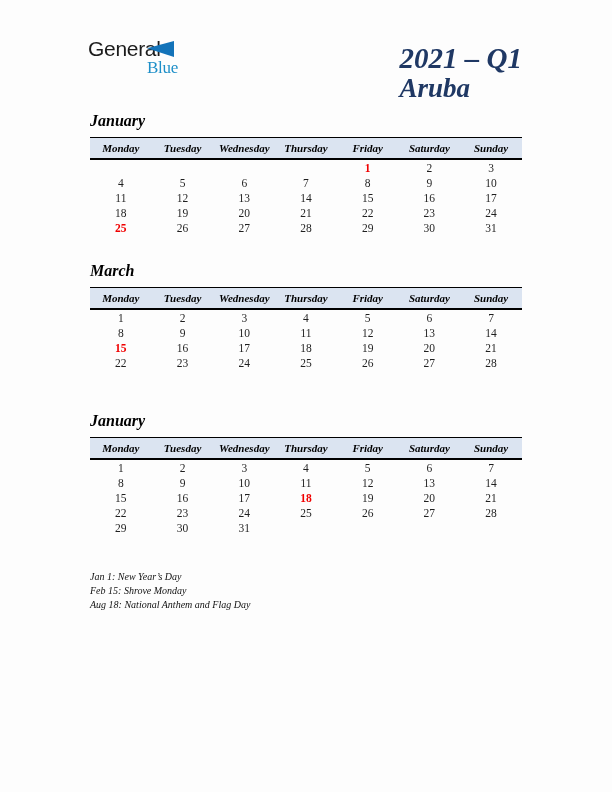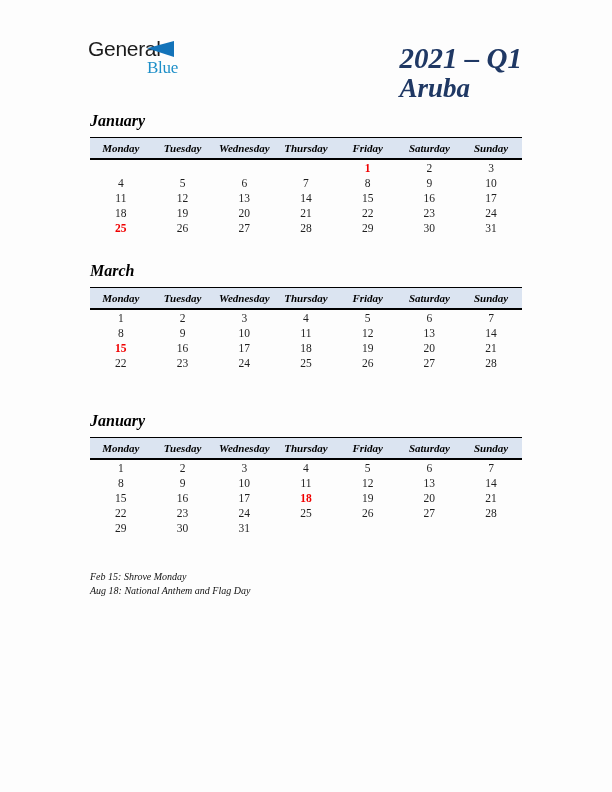--- a/index.html
+++ b/index.html
@@ -255,17 +255,18 @@
               <td></td>
               <td></td>
               <td></td>
             </tr>
           </tbody>
         </table>
       </section>
     </main>
 
   <footer id="notes" class="notes">
+      <div>Jan 1: New Year’s Day</div>
       <div>Feb 15: Shrove Monday</div>
       <div>Aug 18: National Anthem and Flag Day</div>
     </footer>
 
 </div>
 
 </body></html>

